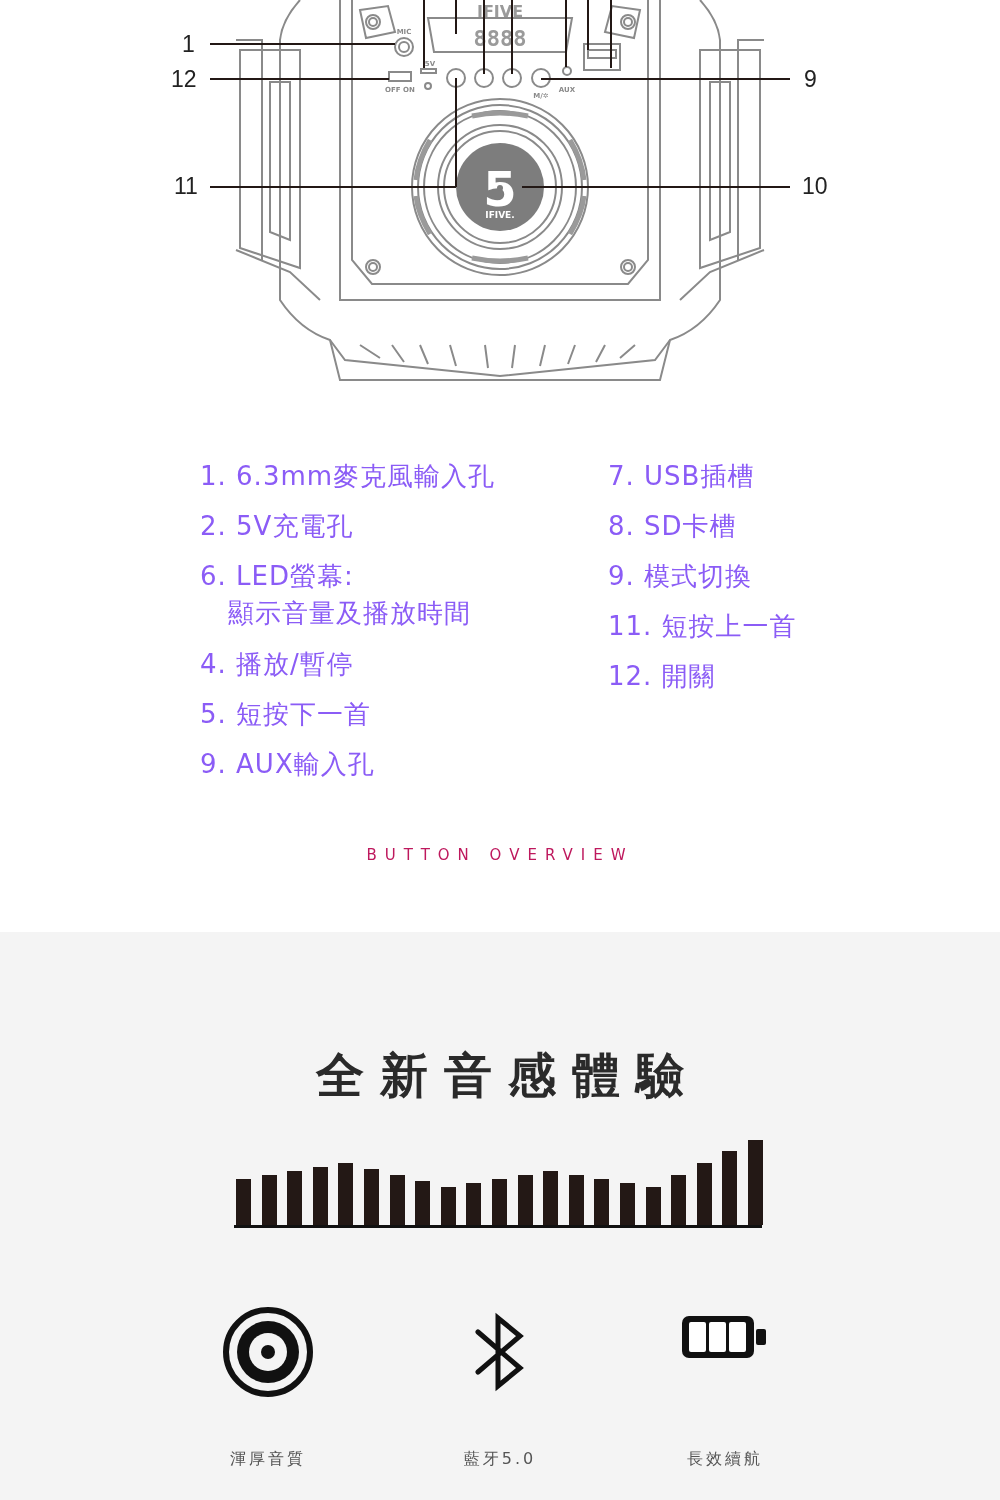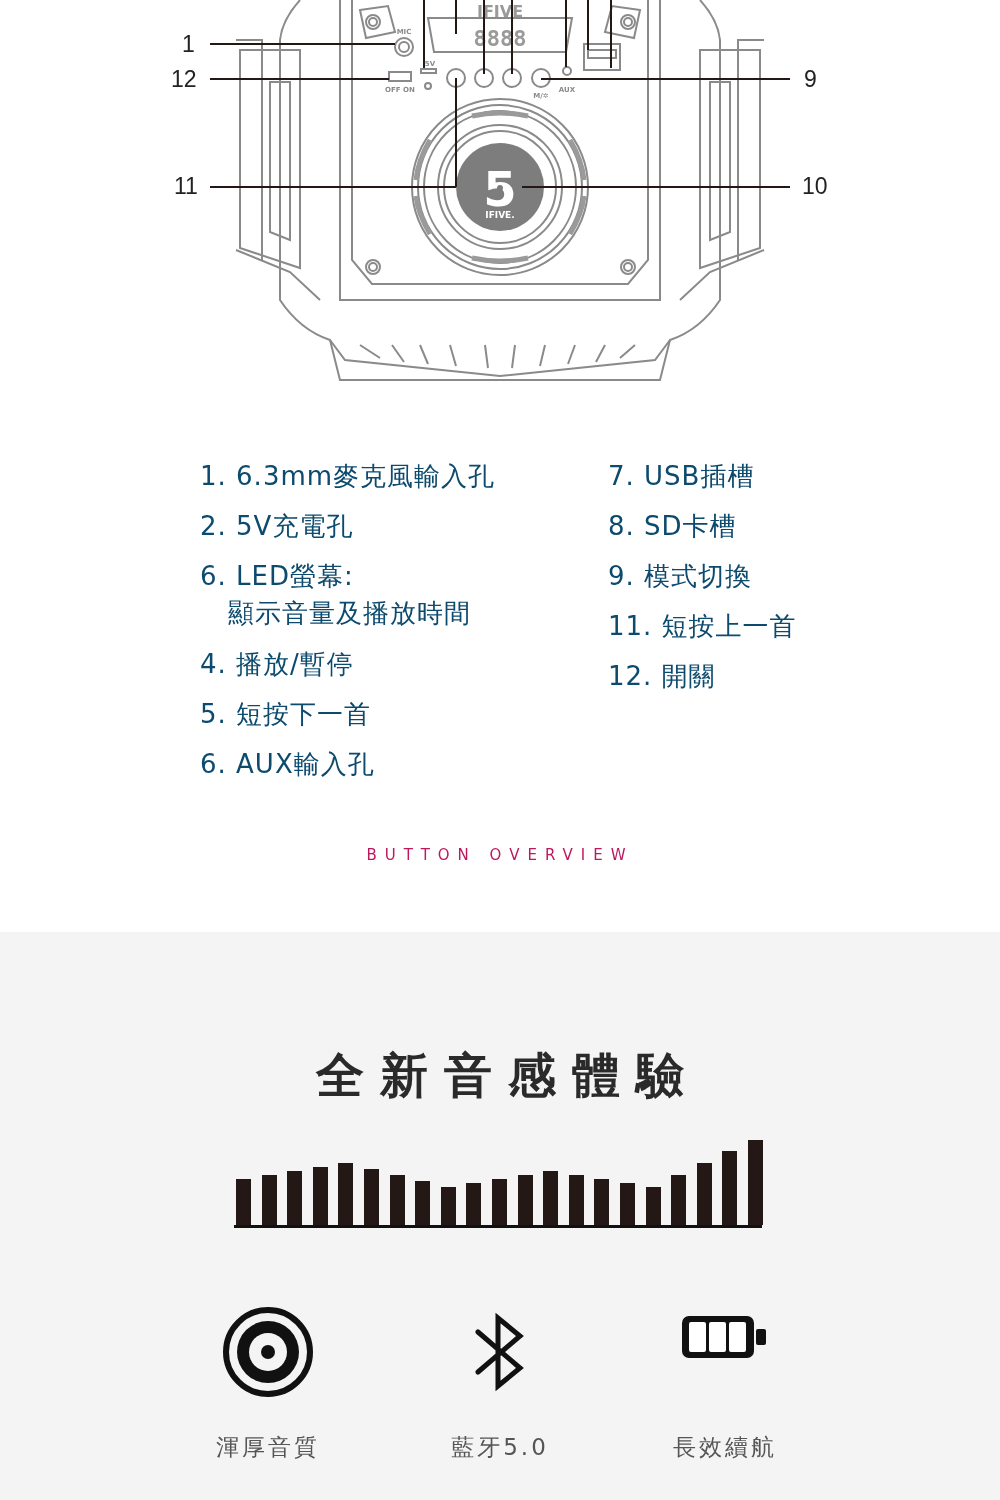--- a/index.html
+++ b/index.html
@@ -5,39 +5,39 @@
     * { margin: 0; padding: 0; box-sizing: border-box; }
     html, body { width: 1000px; height: 1500px; overflow: hidden; background: #ffffff; }
     body { font-family: "DejaVu Sans", "Liberation Sans", sans-serif; color: #222; position: relative; }
 
     .top-section { position: absolute; left: 0; top: 0; width: 1000px; height: 932px; background: #ffffff; }
     .diagram { position: absolute; left: 0; top: 0; width: 1000px; height: 400px; }
     .diagram svg { position: absolute; left: 0; top: 0; }
 
     .callout-num { position: absolute; font-family: "Liberation Sans", sans-serif; font-size: 23px; color: #222; line-height: 1; }
 
-    .legend { position: absolute; top: 458px; font-size: 26px; letter-spacing: 1px; color: #0c4a6e; }
+    .legend { position: absolute; top: 458px; font-size: 26px; letter-spacing: 1px; color: #8b5cf6; }
     .legend-left { left: 200px; width: 380px; }
     .legend-right { left: 608px; width: 300px; }
     .legend-item { height: 50px; line-height: 36px; white-space: nowrap; }
     .legend-item.two-line { height: 88px; }
     .legend-item .sub { display: block; padding-left: 28px; line-height: 38px; }
 
     .overview-label { position: absolute; top: 846px; left: 0; width: 1000px; text-align: center; font-size: 15px; letter-spacing: 8px; color: #be185d; }
 
     .bottom-section { position: absolute; left: 0; top: 932px; width: 1000px; height: 568px; background: #f4f4f4; }
     .headline { position: absolute; top: 112px; left: 0; width: 1000px; text-align: center; font-size: 48px; font-weight: bold; letter-spacing: 16px; color: #2a2a2a; padding-left: 16px; }
 
     .equalizer { position: absolute; left: 234px; top: 200px; width: 528px; height: 96px; }
     .eq-bar { position: absolute; bottom: 3px; width: 15px; background: #231815; }
     .eq-base { position: absolute; left: 0; bottom: 0; width: 528px; height: 3px; background: #111; }
 
     .feature { position: absolute; top: 370px; width: 200px; text-align: center; }
     .feature .icon-wrap { height: 100px; display: flex; align-items: center; justify-content: center; }
-    .feature .label { margin-top: 30px; font-size: 23px; letter-spacing: 3px; color: #555; }
+    .feature .label { margin-top: 47px; font-size: 16px; letter-spacing: 3px; color: #555; }
   </style>
 </head>
 <body>
 
 <div class="top-section">
   <div class="diagram">
     <svg width="1000" height="400" viewBox="0 0 1000 400">
       <g fill="none" stroke="#8a8a8a" stroke-width="2">
 
         <path d="M300 0 Q282 20 280 40 L280 300 Q300 330 330 340 L340 380 L660 380 L670 340 Q700 330 720 300 L720 40 Q718 20 700 0"></path>
@@ -143,21 +143,21 @@
 
   <div class="legend legend-left">
     <div class="legend-item">1. 6.3mm麥克風輸入孔</div>
     <div class="legend-item">2. 5V充電孔</div>
     <div class="legend-item two-line">
       <span>6. LED螢幕:</span>
       <span class="sub">顯示音量及播放時間</span>
     </div>
     <div class="legend-item">4. 播放/暫停</div>
     <div class="legend-item">5. 短按下一首</div>
-    <div class="legend-item">6. AUX輸入孔</div>
+    <div class="legend-item">9. AUX輸入孔</div>
   </div>
 
   <div class="legend legend-right">
     <div class="legend-item">7. USB插槽</div>
     <div class="legend-item">8. SD卡槽</div>
     <div class="legend-item">9. 模式切換</div>
     <div class="legend-item">11. 短按上一首</div>
     <div class="legend-item">12. 開關</div>
   </div>
 

